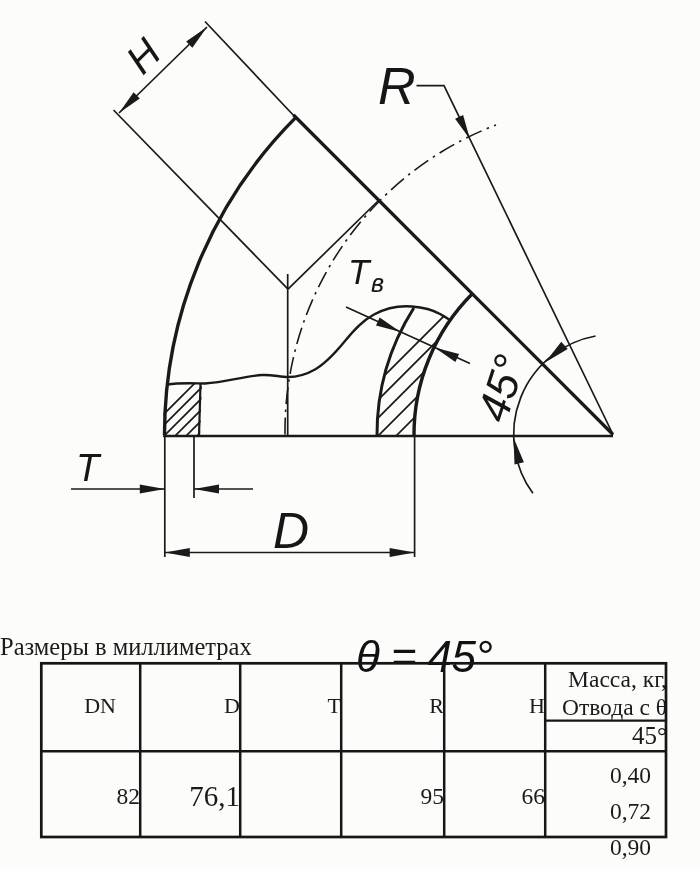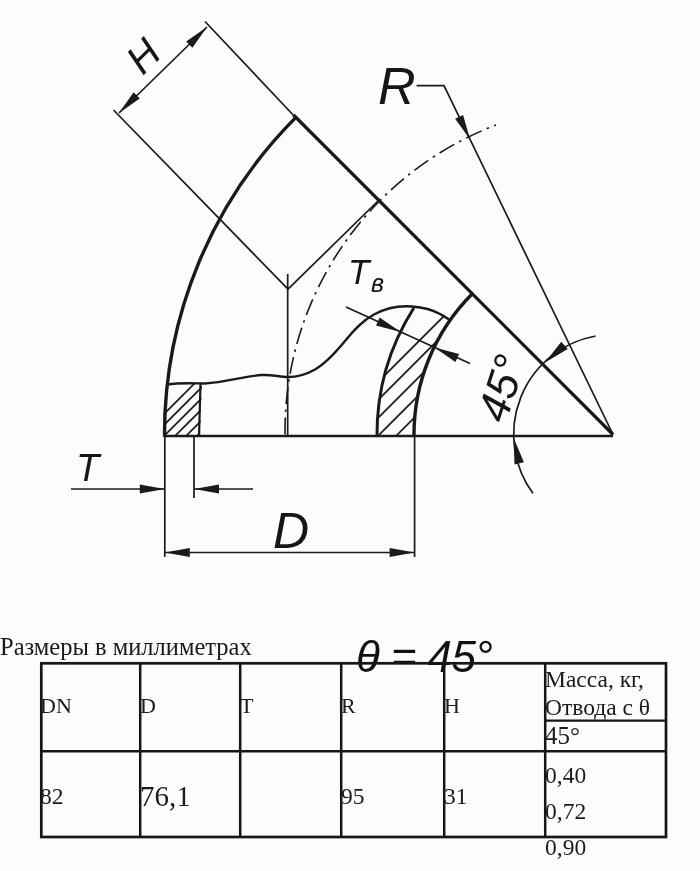--- a/index.html
+++ b/index.html
@@ -1,21 +1,21 @@
 <!DOCTYPE html>
 <html><head>
 <meta charset="utf-8">
 <style>
   html,body{margin:0;padding:0;background:#fcfcfb;}
   #page{position:relative;width:700px;height:871px;background:#fcfcfb;overflow:hidden;
         font-family:"Liberation Sans", sans-serif;color:#1a1a1a;}
   #theta{position:absolute;left:356px;top:584px;font-style:italic;font-size:44px;color:#111;letter-spacing:-0.6px;margin-top:48px;}
   #sizes{position:absolute;left:0;top:633px;width:667px;text-align:left;
          font-family:"Liberation Serif", serif;font-size:24.5px;color:#1a1a1a;}
-  .cell{position:absolute;text-align:left;font-family:"Liberation Serif", serif;
+  .cell{position:absolute;text-align:right;font-family:"Liberation Serif", serif;
         font-size:22px;color:#1b1b1b;line-height:25px;}
 </style>
 </head>
 <body>
 <div id="page">
 
 <svg width="700" height="660" viewBox="0 0 700 660" style="position:absolute;left:0;top:0">
   <defs>
 
     <clipPath id="strip">
@@ -174,16 +174,16 @@
 
 <div class="cell" style="left:545px;top:723px;width:122px;font-size:25px;line-height:25px">45°</div>
 
 <div class="cell" style="left:40px;top:784px;width:100px;font-size:23.5px">82</div>
 
 <div class="cell" style="left:140px;top:784px;width:100px;font-size:29px">76,1</div>
 
 
 <div class="cell" style="left:341px;top:784px;width:103px;font-size:23.5px">95</div>
 
-<div class="cell" style="left:444px;top:784px;width:101px;font-size:23.5px">31</div>
+<div class="cell" style="left:444px;top:784px;width:101px;font-size:23.5px">66</div>
 
 <div class="cell" style="left:545px;top:757px;width:106px;line-height:36px;font-size:23.5px">0,40<br>0,72<br>0,90</div>
 </div>
 
 </body></html>

